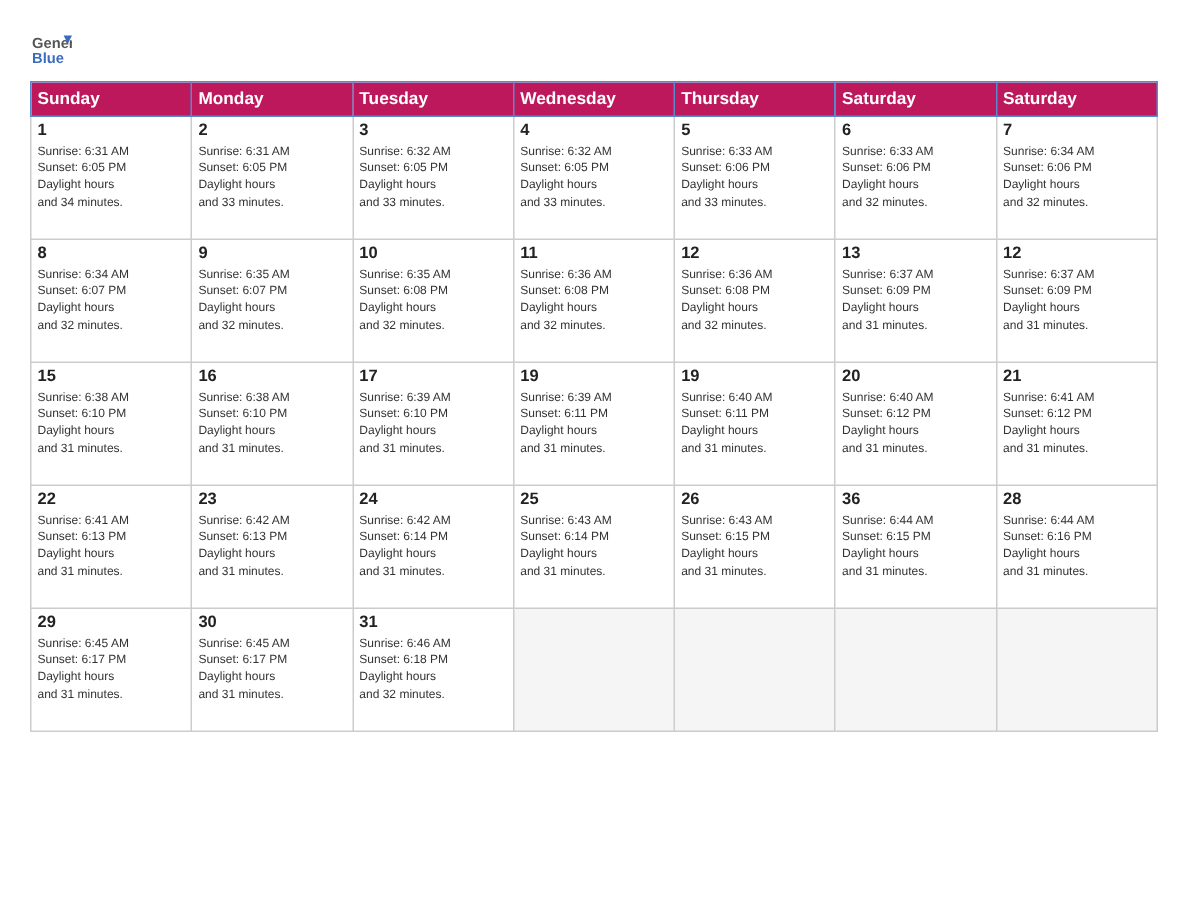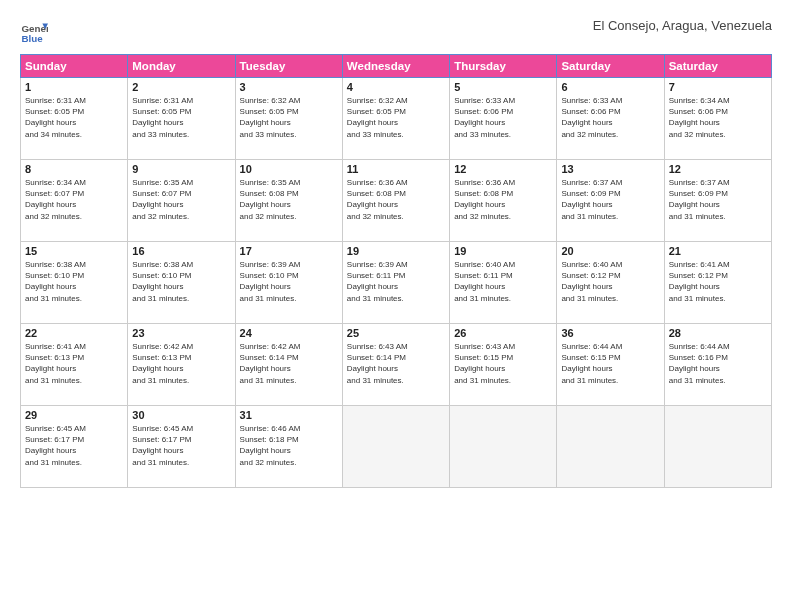--- a/index.html
+++ b/index.html
@@ -43,21 +43,21 @@
     .location {
       font-size: 13px;
       color: #444;
     }
     .calendar {
       width: 100%;
       border-collapse: collapse;
       table-layout: fixed;
     }
     .calendar th {
-      background: #ec4899;
+      background: #be185d;
       color: #fff;
       font-size: 11.5px;
       font-weight: bold;
       padding: 5px 4px;
       text-align: left;
       border: 1px solid #5a88d0;
     }
     .calendar td {
       border: 1px solid #ccc;
       vertical-align: top;
@@ -89,21 +89,20 @@
 <div class="page">
   <div class="header">
     <div class="logo">
       <svg class="logo-icon" viewBox="0 0 40 40">
         <text x="2" y="20" font-size="14" font-weight="bold" fill="#555">General</text>
         <text x="2" y="34" font-size="14" font-weight="bold" fill="#3a6bbf">Blue</text>
         <polygon points="32,8 40,8 36,16" fill="#3a6bbf"></polygon>
       </svg>
     </div>
     <div class="title-block">
-      <div class="location">El Consejo, Aragua, Venezuela</div>
     </div>
   </div>
 
   <table class="calendar">
     <thead>
       <tr>
         <th>Sunday</th>
         <th>Monday</th>
         <th>Tuesday</th>
         <th>Wednesday</th>

